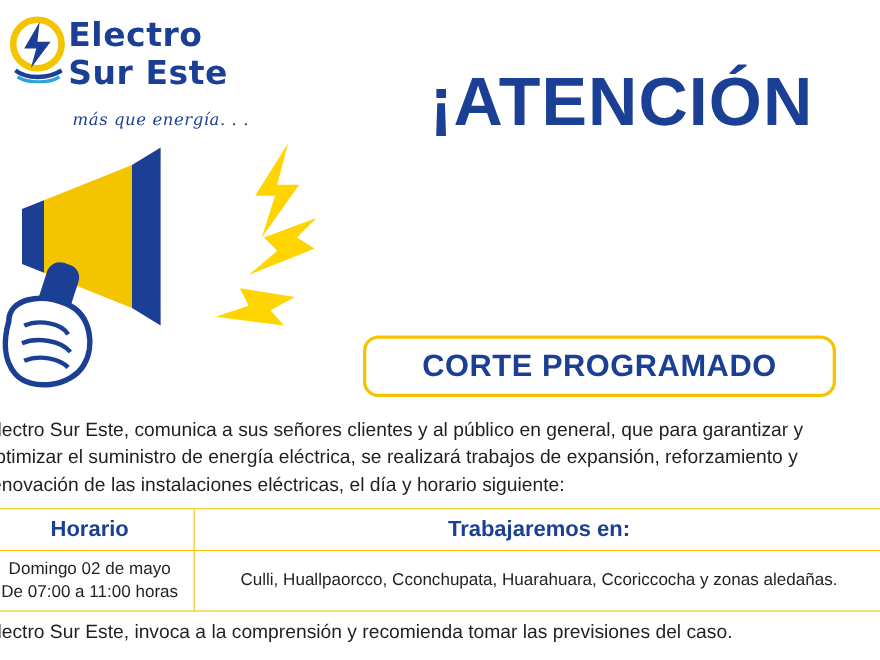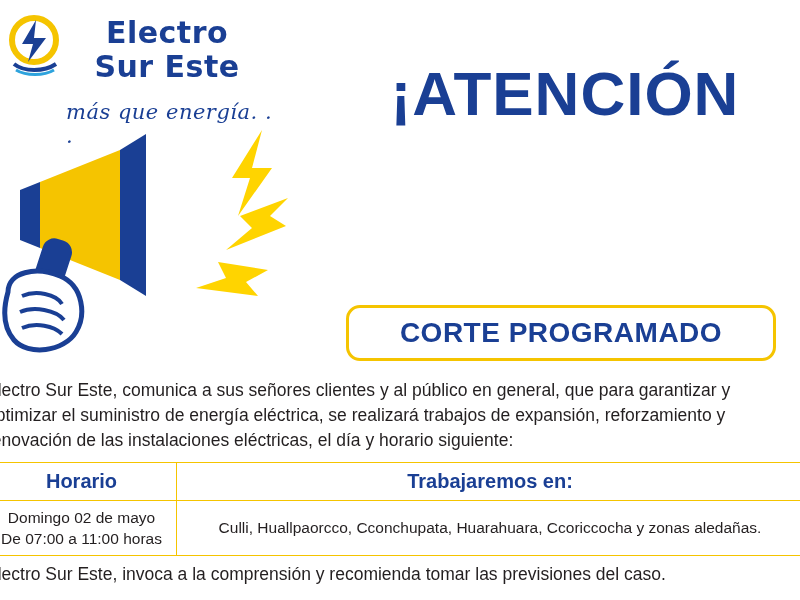--- a/index.html
+++ b/index.html
@@ -43,31 +43,31 @@
     top: 8px;
     width: 210px;
   }
   .logo-line1, .logo-line2 {
     font-family: "DejaVu Sans", sans-serif;
     font-weight: bold;
     font-size: 30px;
     letter-spacing: 0.5px;
     line-height: 34px;
     color: #1a3f94;
-    text-align: center;
   }
   .logo-slogan {
     position: absolute;
     left: 60px;
     top: 92px;
     font-family: "DejaVu Serif", serif;
     font-style: italic;
-    font-size: 21px;
+    font-size: 15px;
     color: #1a3f94;
     letter-spacing: 0.5px;
+    text-align: center;
   }
 
   
   .megaphone {
     position: absolute;
     left: 0px;
     top: 120px;
     width: 310px;
     height: 260px;
   }
@@ -102,21 +102,20 @@
     border-radius: 14px;
     background: #ffffff;
     display: flex;
     align-items: center;
     justify-content: center;
     color: #1a3f94;
     font-weight: bold;
     font-size: 28px;
     letter-spacing: 0.5px;
     box-sizing: border-box;
-    margin-left: 16px;
   }
 
   
   .body-text {
     position: absolute;
     left: -14px;
     top: 378px;
     width: 818px;
     font-size: 17.5px;
     line-height: 25px;

